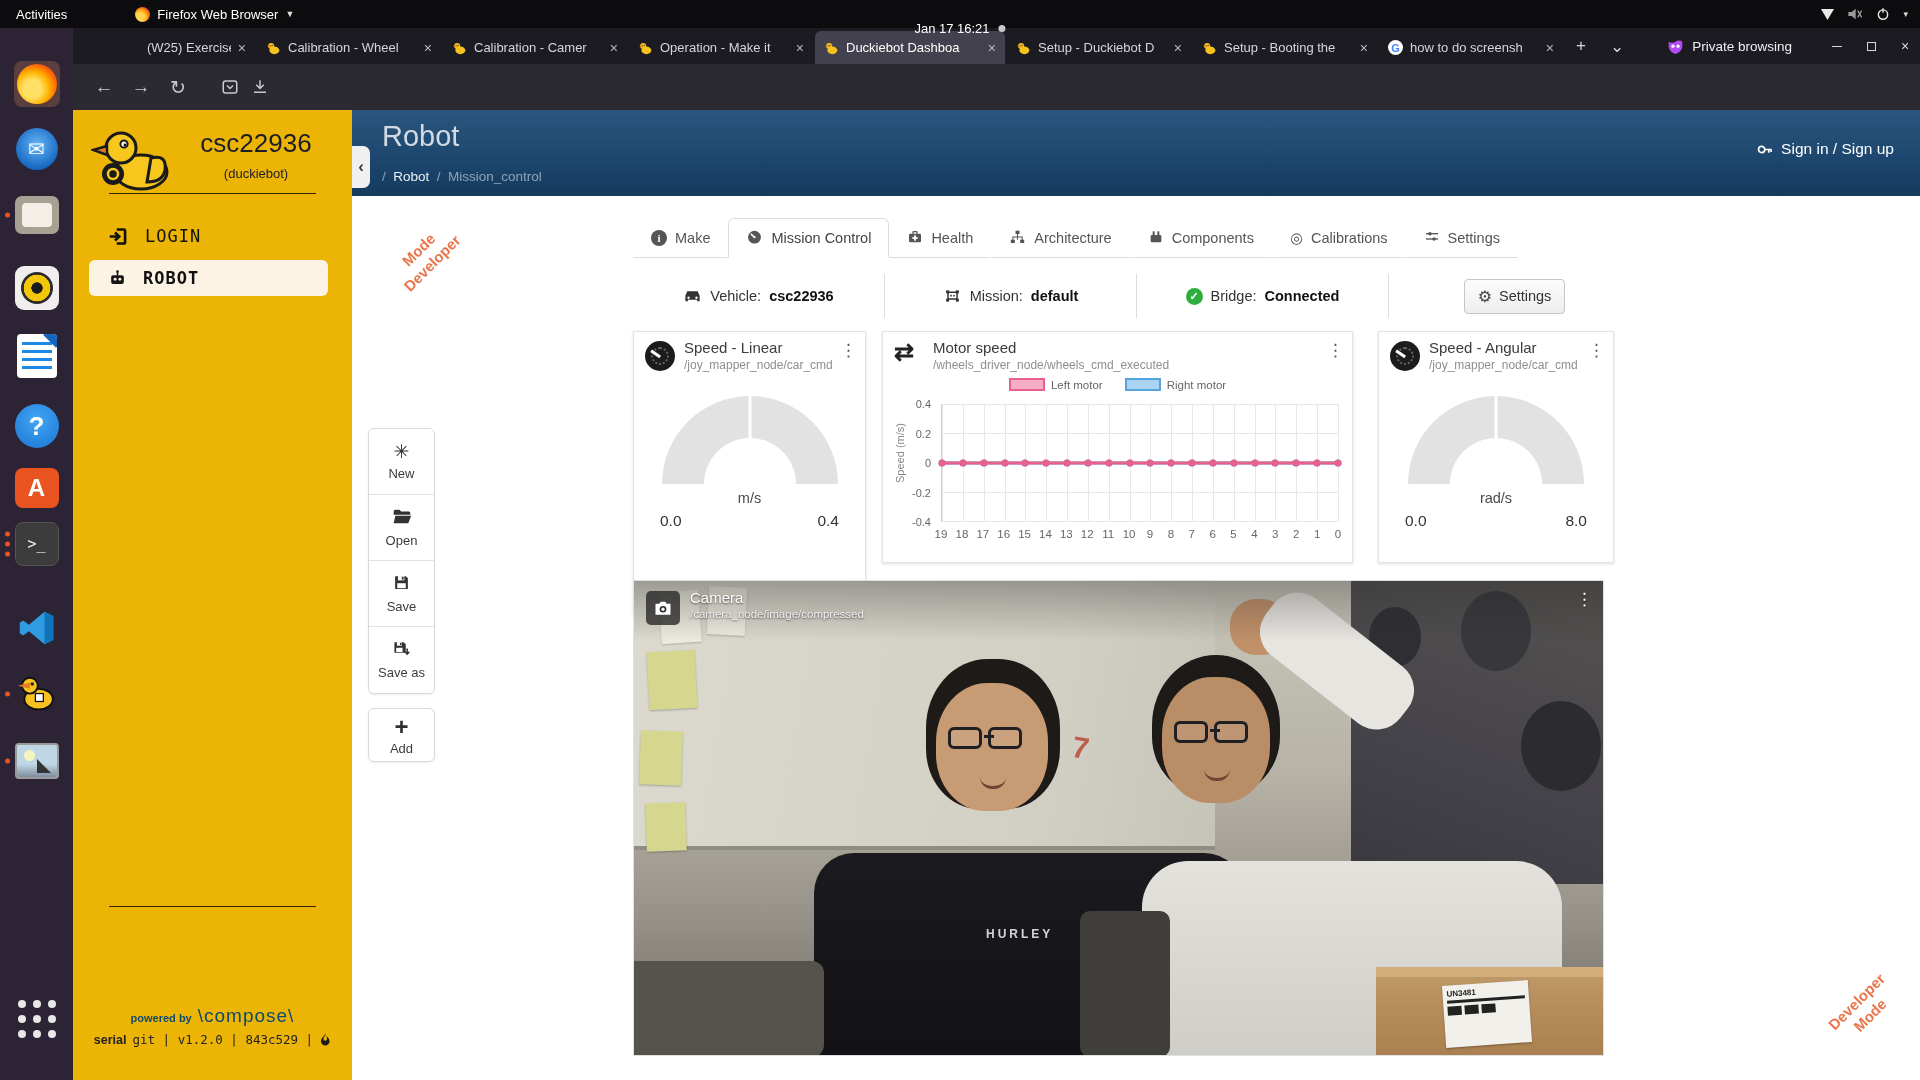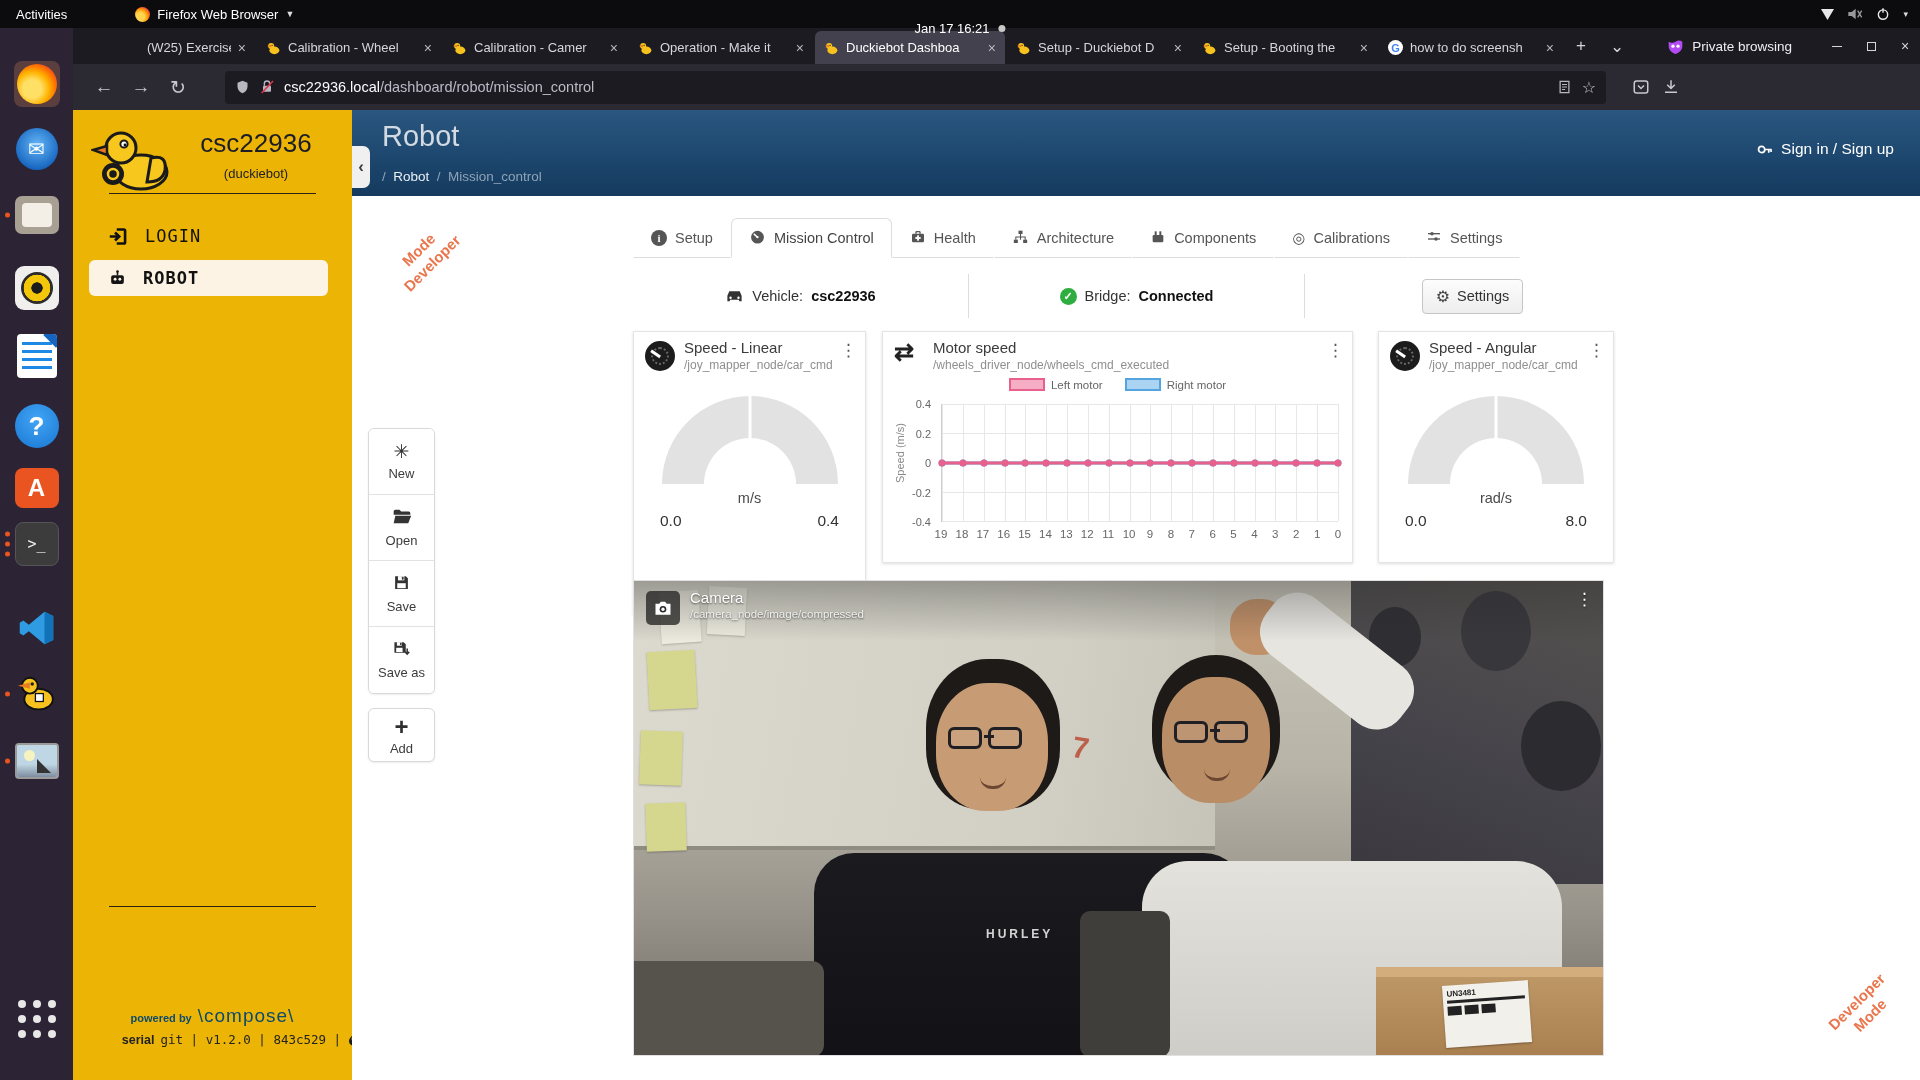--- a/index.html
+++ b/index.html
@@ -86,21 +86,21 @@
   .sb-sub{position:absolute;left:108px;top:44px;width:150px;text-align:center;font-size:13px;color:#1d1d28;}
   .sb-div{position:absolute;left:36px;right:36px;top:83px;border-top:1.5px solid #2a2410;}
   .sb-item{position:absolute;left:16px;width:239px;height:36px;display:flex;align-items:center;gap:16px;padding-left:19px;
     font-family:"DejaVu Sans Mono",monospace;font-size:17px;letter-spacing:1px;color:#111;}
   .sb-item.active{background:#fcf3e4;border-radius:6px;font-weight:bold;}
   .sb-bot-div{position:absolute;left:36px;right:36px;top:796px;border-top:1.5px solid #2a2410;}
   .sb-powered{position:absolute;left:0;top:895px;width:100%;text-align:center;color:#0c4a6e;}
   .sb-powered .pb{font-size:11px;font-weight:bold;margin-right:6px;}
   .sb-powered .brand{font-size:19px;letter-spacing:1px;}
   .sb-serial{position:absolute;left:0;top:922px;width:100%;text-align:right;font-family:"DejaVu Sans Mono",monospace;
-    font-size:12.5px;color:#222;display:flex;justify-content:center;align-items:center;gap:6px;margin-left:28px;}
+    font-size:12.5px;color:#222;display:flex;justify-content:center;align-items:center;gap:6px;}
   .sb-serial b{font-family:"Liberation Sans",sans-serif;}
   
   .main{position:relative;flex:1;background:#fff;overflow:hidden;}
   .page-header{position:absolute;left:0;top:0;width:100%;height:86px;
     background:linear-gradient(180deg,#2a567f 0%,#1d476e 55%,#153a5e 100%);box-shadow:0 3px 7px rgba(0,0,0,.25);}
   .ph-title{position:absolute;left:30px;top:10px;font-size:29px;color:#d2dae3;}
   .ph-crumb{position:absolute;left:30px;bottom:12px;font-size:13.5px;color:#8ea3b8;}
   .ph-crumb .w{color:#e9eff5;}
   .notch{position:absolute;left:0;top:36px;width:18px;height:42px;background:#f0f0f0;border-radius:0 7px 7px 0;
     display:flex;align-items:center;justify-content:center;color:#3a3a3a;font-size:17px;font-weight:bold;}
@@ -431,38 +431,20 @@
         <div class="winbtn">×</div>
       </div>
     </div>
 
     <div class="ffnav">
       <div class="navgroup">
         <div class="navbtn">←</div>
         <div class="navbtn">→</div>
         <div class="navbtn">↻</div>
       </div>
-      <div class="urlbar">
-        <svg width="15" height="16" viewBox="0 0 24 24">
-            <path d="M12 2l8 3v6c0 5-3.5 9-8 11-4.5-2-8-6-8-11V5z" fill="#b9b7c0"></path>
-          </svg>
-        <svg width="16" height="16" viewBox="0 0 24 24">
-            <rect x="6" y="10" width="12" height="9" rx="1.5" fill="#b9b7c0"></rect>
-            <path d="M8 10V7a4 4 0 0 1 8 0v3" stroke="#b9b7c0" stroke-width="2" fill="none"></path>
-            <line x1="4" y1="21" x2="21" y2="3" stroke="#e2334b" stroke-width="2.4"></line>
-          </svg>
-        <div class="url-text"><b>csc22936.local</b><span>/dashboard/robot/mission_control</span></div>
-        <div class="url-right">
-          <svg width="15" height="16" viewBox="0 0 24 24">
-              <path d="M5 3h14v18H5z" fill="none" stroke="#b9b7c0" stroke-width="2"></path>
-              <path d="M8 8h8M8 12h8M8 16h5" stroke="#b9b7c0" stroke-width="1.8"></path>
-            </svg>
-          <span class="star">☆</span>
-        </div>
-      </div>
       <div class="nav-after">
         <svg width="18" height="18" viewBox="0 0 24 24">
             <rect x="3" y="4" width="18" height="16" rx="3" fill="none" stroke="#c9c7d0" stroke-width="2"></rect>
             <path d="M8 10l4 4 4-4" stroke="#c9c7d0" stroke-width="2" fill="none"></path>
           </svg>
         <svg width="18" height="18" viewBox="0 0 24 24">
             <path d="M12 3v10M7 9l5 5 5-5" stroke="#c9c7d0" stroke-width="2" fill="none"></path>
             <path d="M4 19h16" stroke="#c9c7d0" stroke-width="2"></path>
           </svg>
       </div>
@@ -542,21 +524,21 @@
           <div class="wmark" style="left:1452px;top:768px" id="wmark2">
               <span>Developer</span>
               <span>Mode</span>
             </div>
 
           <div class="ptabs" id="ptabs">
               <div class="ptab">
                 <span>
                   <span class="ic-info">i</span>
                 </span>
-                <span>Setup</span>
+                <span>Make</span>
               </div>
               <div class="ptab active">
                 <span><svg width="17" height="17" viewBox="0 0 24 24">
                     <circle cx="12" cy="13" r="9" fill="#555"></circle>
                     <line x1="12" y1="13" x2="6.8" y2="8.2" stroke="#fff" stroke-width="2.2"></line>
                     <circle cx="12" cy="13" r="1.6" fill="#fff"></circle>
                   </svg></span>
                 <span>Mission Control</span>
               </div>
               <div class="ptab">
@@ -602,20 +584,33 @@
 
           <div class="statusrow">
             <div class="stcell">
               <svg width="19" height="17" viewBox="0 0 24 20">
                   <path d="M3 9l2.4-5.5h13.2L21 9v7h-3.2v-2H6.2v2H3z" fill="#333"></path>
                   <circle cx="7" cy="11.5" r="1.5" fill="#fff"></circle>
                   <circle cx="17" cy="11.5" r="1.5" fill="#fff"></circle>
                 </svg>
               <span>Vehicle:</span>
                 <b>csc22936</b>
+            </div>
+            <div class="stcell">
+              <svg width="19" height="18" viewBox="0 0 24 24">
+                  <rect x="6" y="7" width="12" height="9" rx="1.5" fill="none" stroke="#333" stroke-width="2"></rect>
+                  <circle cx="10" cy="11.5" r="1.2" fill="#333"></circle>
+                  <circle cx="14" cy="11.5" r="1.2" fill="#333"></circle>
+                  <rect x="3.5" y="4.5" width="4" height="4" fill="#333"></rect>
+                  <rect x="16.5" y="4.5" width="4" height="4" fill="#333"></rect>
+                  <rect x="3.5" y="15.5" width="4" height="4" fill="#333"></rect>
+                  <rect x="16.5" y="15.5" width="4" height="4" fill="#333"></rect>
+                </svg>
+              <span>Mission:</span>
+                <b>default</b>
             </div>
             <div class="stcell">
               <span class="chk">✓</span>
               <span>Bridge:</span>
                 <b>Connected</b>
             </div>
             <div class="stcell">
               <div class="btn-settings">
                 <span class="gear">⚙</span>
                 <span>Settings</span>

